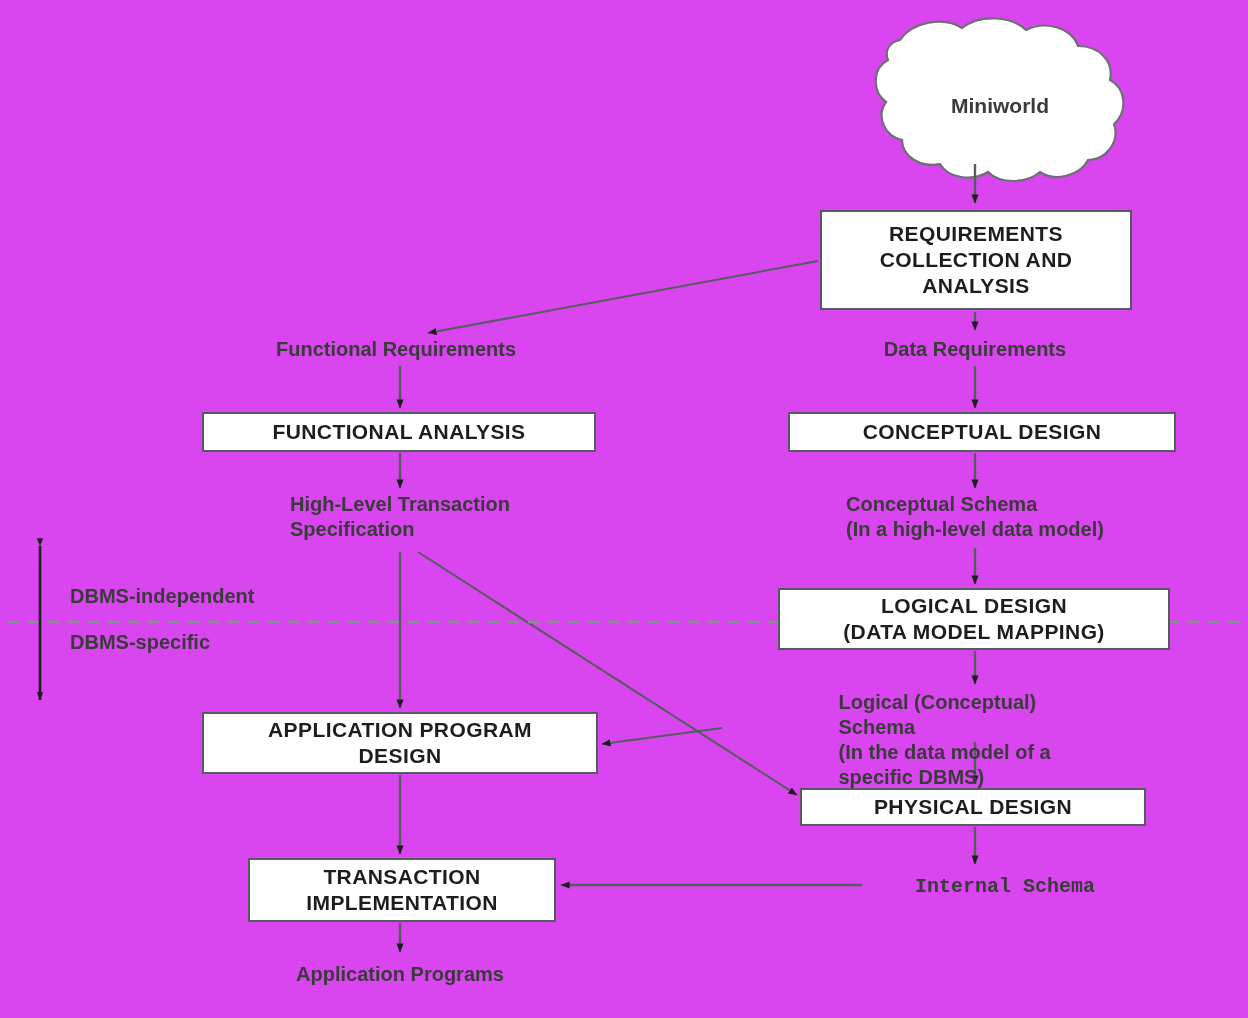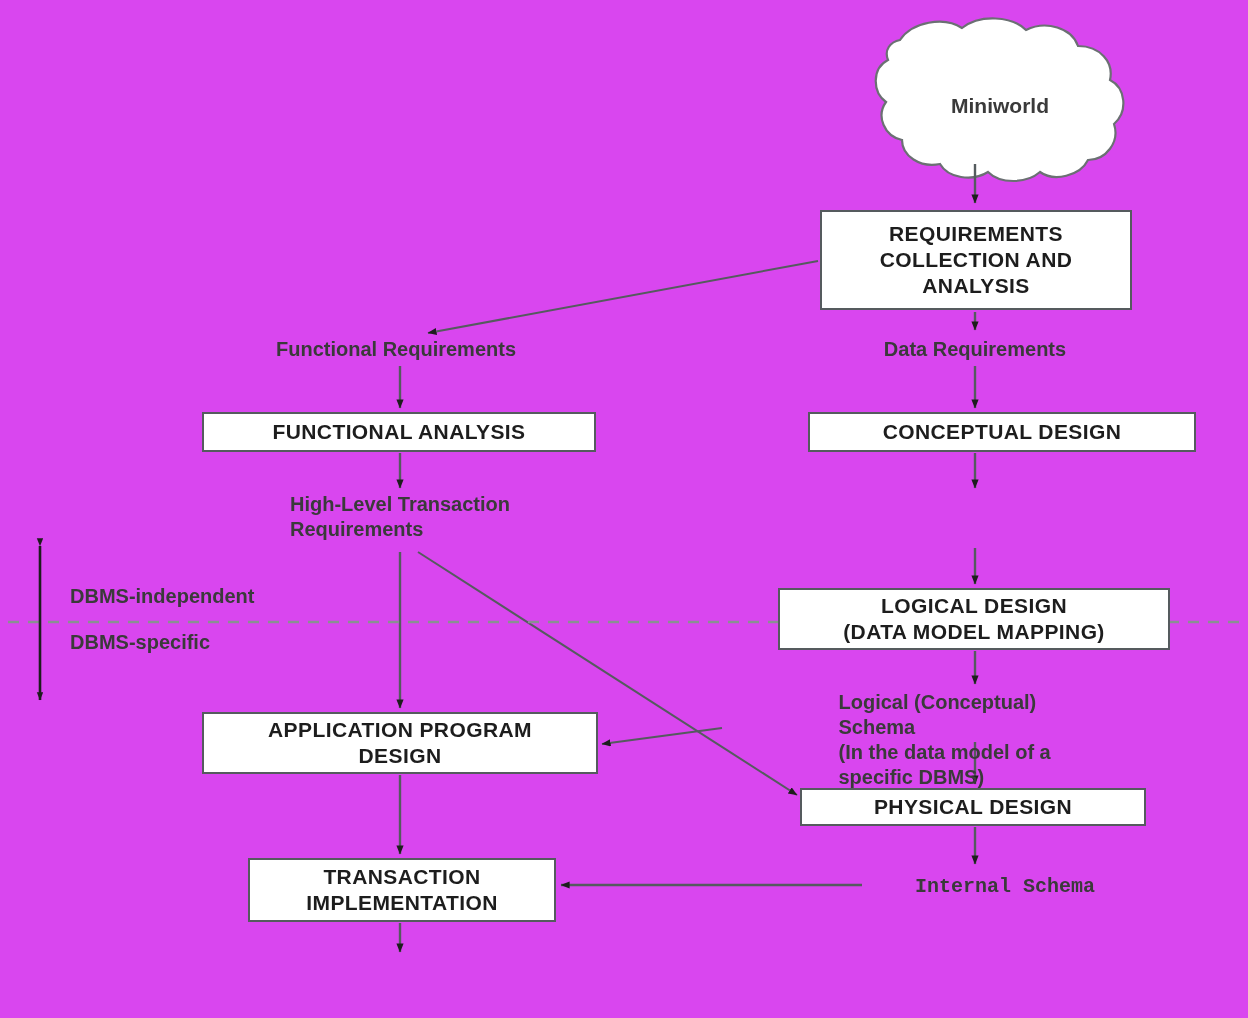--- a/index.html
+++ b/index.html
@@ -134,44 +134,47 @@
   </svg>
 
   <div class="cloud-label" style="left:1000px; top:106px; font-size:21px;">Miniworld</div>
 
   <div class="node-box" style="left:820px; top:210px; width:312px; height:100px; font-size:21px;">REQUIREMENTS
 COLLECTION AND
 ANALYSIS</div>
 
   <div class="node-box" style="left:202px; top:412px; width:394px; height:40px; font-size:21px;">FUNCTIONAL ANALYSIS</div>
 
-  <div class="node-box" style="left:808px; top:412px; width:388px; height:40px; font-size:21px;">CONCEPTUAL DESIGN</div>
+  <div class="node-box" style="left:788px; top:412px; width:388px; height:40px; font-size:21px;">CONCEPTUAL DESIGN</div>
 
   <div class="node-box" style="left:778px; top:588px; width:392px; height:62px; font-size:21px;">LOGICAL DESIGN
 (DATA MODEL MAPPING)</div>
 
   <div class="node-box" style="left:800px; top:788px; width:346px; height:38px; font-size:21px;">PHYSICAL DESIGN</div>
 
   <div class="node-box" style="left:202px; top:712px; width:396px; height:62px; font-size:21px;">APPLICATION PROGRAM
 DESIGN</div>
 
   <div class="node-box" style="left:248px; top:858px; width:308px; height:64px; font-size:21px;">TRANSACTION
 IMPLEMENTATION</div>
 
   <div class="flow-label" style="left:396px; top:337px; font-size:20px;">Functional Requirements</div>
 
   <div class="flow-label" style="left:975px; top:337px; font-size:20px;">Data Requirements</div>
 
   <div class="flow-label" style="left:400px; top:492px; font-size:20px;">High-Level Transaction
-Requirements</div>
+Specification</div>
 
+  <div class="flow-label" style="left:975px; top:492px; font-size:20px;">Conceptual Schema
+(In a high-level data model)</div>
 
   <div class="flow-label" style="left:975px; top:690px; font-size:20px;">Logical (Conceptual) Schema
 (In the data model of a specific DBMS)</div>
 
   <div class="flow-label" style="left:1005px; top:874px; font-size:20px;font-family:Liberation Mono, monospace;">Internal Schema</div>
 
+  <div class="flow-label" style="left:400px; top:962px; font-size:20px;">Application Programs</div>
 
   <div class="zone-label" style="left:70px; top:585px; font-size:20px;">DBMS-independent</div>
 
   <div class="zone-label" style="left:70px; top:631px; font-size:20px;">DBMS-specific</div>
 
 </div>
 
 </body></html>

